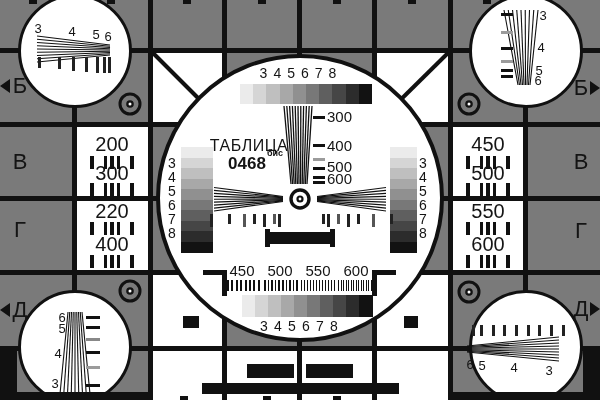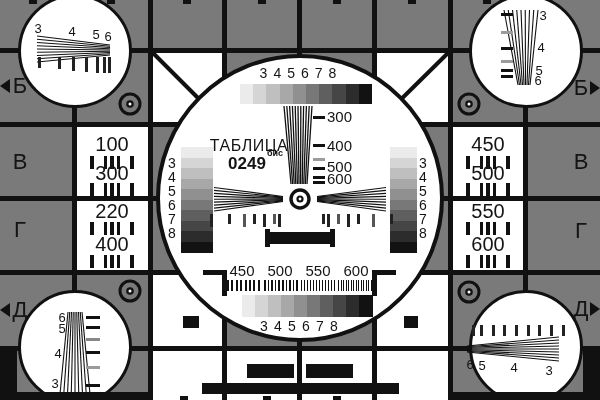--- a/index.html
+++ b/index.html
@@ -229,21 +229,21 @@
     <div style="left: 337px; top: 214px; width: 2.5px; height: 10px; background: rgb(85, 85, 85);"></div>
     <div style="left: 327px; top: 214px; width: 2.5px; height: 13px; background: rgb(34, 34, 34);"></div>
     <div style="left: 322px; top: 214px; width: 2.5px; height: 10px; background: rgb(34, 34, 34);"></div>
     <div style="left: 265px; top: 229px; width: 5px; height: 18px; background: rgb(17, 17, 17);"></div>
     <div style="left: 330px; top: 229px; width: 5px; height: 18px; background: rgb(17, 17, 17);"></div>
     <div style="left: 265px; top: 232px; width: 70px; height: 12px; background: rgb(17, 17, 17);"></div>
     <div style="left: 222px; top: 270px; width: 5px; height: 26px; background: rgb(17, 17, 17);"></div>
     <div style="left: 203px; top: 270px; width: 24px; height: 5px; background: rgb(17, 17, 17);"></div>
     <div style="left: 372px; top: 270px; width: 5px; height: 26px; background: rgb(17, 17, 17);"></div>
     <div style="left: 372px; top: 270px; width: 24px; height: 5px; background: rgb(17, 17, 17);"></div>
-    <span class="lbl" style="left: 112px; top: 144px; font-size: 20px; transform: translate(-50%, -50%); white-space: nowrap;">100</span>
+    <span class="lbl" style="left: 112px; top: 144px; font-size: 20px; transform: translate(-50%, -50%); white-space: nowrap;">200</span>
     <span class="lbl" style="left: 112px; top: 173px; font-size: 20px; transform: translate(-50%, -50%); white-space: nowrap;">300</span>
     <span class="lbl" style="left: 112px; top: 211px; font-size: 20px; transform: translate(-50%, -50%); white-space: nowrap;">220</span>
     <span class="lbl" style="left: 112px; top: 244px; font-size: 20px; transform: translate(-50%, -50%); white-space: nowrap;">400</span>
     <span class="lbl" style="left: 488px; top: 144px; font-size: 20px; transform: translate(-50%, -50%); white-space: nowrap;">450</span>
     <span class="lbl" style="left: 488px; top: 173px; font-size: 20px; transform: translate(-50%, -50%); white-space: nowrap;">500</span>
     <span class="lbl" style="left: 488px; top: 211px; font-size: 20px; transform: translate(-50%, -50%); white-space: nowrap;">550</span>
     <span class="lbl" style="left: 488px; top: 244px; font-size: 20px; transform: translate(-50%, -50%); white-space: nowrap;">600</span>
     <div style="left: 90.4px; top: 155.5px; width: 3.2px; height: 13px; background: rgb(17, 17, 17);"></div>
     <div style="left: 103.9px; top: 155.5px; width: 3.2px; height: 13px; background: rgb(17, 17, 17);"></div>
     <div style="left: 110.4px; top: 155.5px; width: 3.2px; height: 13px; background: rgb(17, 17, 17);"></div>
@@ -355,14 +355,14 @@
     <div style="left: 258px; top: 0px; width: 8px; height: 3.5px; background: rgb(17, 17, 17);"></div>
     <div style="left: 333px; top: 0px; width: 8px; height: 3.5px; background: rgb(17, 17, 17);"></div>
     <div style="left: 408px; top: 0px; width: 8px; height: 3.5px; background: rgb(17, 17, 17);"></div>
     <div style="left: 483px; top: 0px; width: 8px; height: 3.5px; background: rgb(17, 17, 17);"></div>
     <div style="left: 113px; top: 396px; width: 8px; height: 4px; background: rgb(17, 17, 17);"></div>
     <div style="left: 180px; top: 396px; width: 8px; height: 4px; background: rgb(17, 17, 17);"></div>
     <div style="left: 263px; top: 396px; width: 8px; height: 4px; background: rgb(17, 17, 17);"></div>
     <div style="left: 333px; top: 396px; width: 8px; height: 4px; background: rgb(17, 17, 17);"></div>
     <div style="left: 451px; top: 396px; width: 8px; height: 4px; background: rgb(17, 17, 17);"></div>
     <div id="title1" class="ctr">ТАБЛИЦА</div>
-    <div id="title2" class="ctr"><span style="position:relative">0249</span><span id="titlesup">бис</span></div>
+    <div id="title2" class="ctr"><span style="position:relative">0468</span><span id="titlesup">бис</span></div>
   </div>
 
 </body></html>

